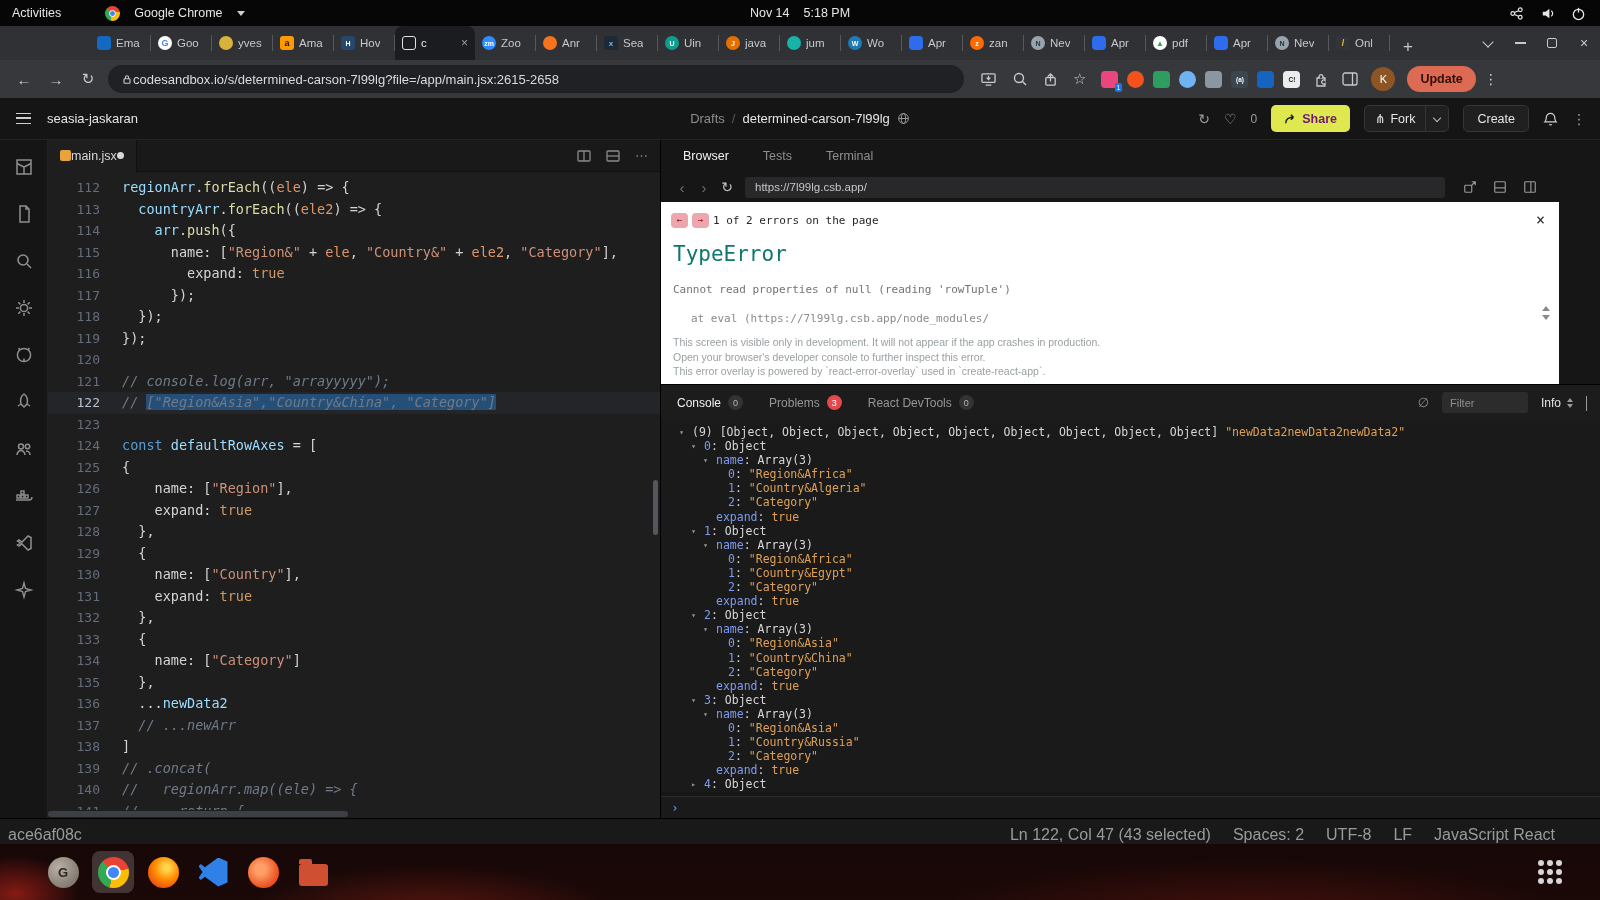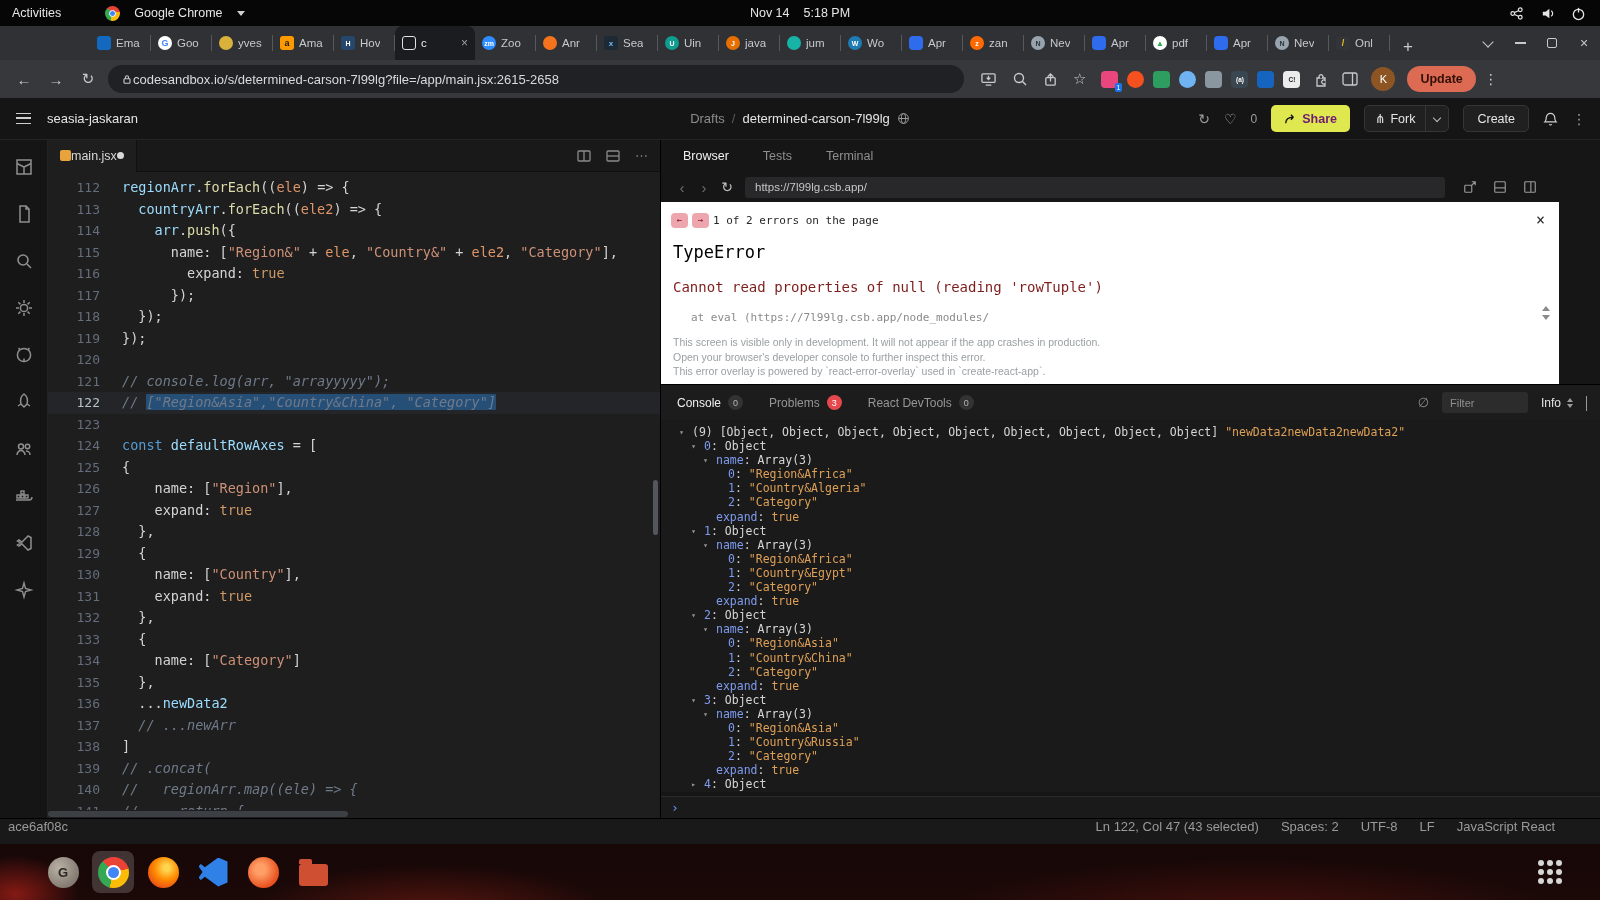--- a/index.html
+++ b/index.html
@@ -94,22 +94,22 @@
   .rp-chev{width:22px;text-align:center;font-size:15px;color:#6f6f6f}
   .rp-reload{width:24px;text-align:center;font-size:14px;color:#c0c0c0}
   .rp-url{margin-left:6px;width:700px;height:21px;background:#28282a;border-radius:3px;font-size:11.5px;color:#c6c6c6;display:flex;align-items:center;padding:0 10px;white-space:nowrap}
   .rp-nav-icons{display:flex;gap:16px;margin-left:18px;color:#9a9a9a}
   
   .overlay{position:absolute;top:62px;left:0;width:898px;height:182px;background:#fff;font-family:"DejaVu Sans Mono",monospace;overflow:hidden}
   .ov-top{display:flex;align-items:center;padding:9px 14px 0 10px}
   .ov-chip{width:17px;height:15px;border-radius:4px;background:#eda6ad;color:#8e1420;font-size:9px;display:flex;align-items:center;justify-content:center;margin-right:4px}
   .ov-count{font-size:11px;color:#262626;font-weight:normal}
   .ov-close{margin-left:auto;font-size:15px;color:#2e2e2e}
-  .ov-title{color:#000000;font-size:17px;margin:13px 0 0 12px}
-  .ov-msg{color:#7f1d1d;font-size:14px;margin:17px 0 0 12px}
+  .ov-title{color:#0f766e;font-size:21px;margin:13px 0 0 12px}
+  .ov-msg{color:#737373;font-size:11px;margin:17px 0 0 12px}
   .ov-stack{color:#8a8a8a;font-size:11px;margin:16px 0 0 30px;white-space:nowrap}
   .ov-scroll{position:absolute;right:9px;top:104px;display:flex;flex-direction:column;gap:4px;align-items:center}
   .tri-up-s{width:0;height:0;border-left:4px solid transparent;border-right:4px solid transparent;border-bottom:5px solid #8a8a8a}
   .tri-dn-s{width:0;height:0;border-left:4px solid transparent;border-right:4px solid transparent;border-top:5px solid #8a8a8a}
   .ov-foot{position:absolute;left:12px;top:133px;font-size:10.5px;line-height:14.5px;color:#9aa0a3;font-family:"Liberation Sans",sans-serif}
   
   .cbar{position:absolute;top:244px;left:0;width:940px;height:36px;background:#1c1c1c;border-top:1px solid #000;display:flex;align-items:center;padding-left:16px;font-size:12px;color:#969696}
   .cbar-tabs{display:flex;align-items:center}
   .ctabitem{display:flex;align-items:center;gap:7px;margin-right:26px}
   .ctabitem.active{color:#f0f0f0}
@@ -125,21 +125,21 @@
   .t-d{width:0;height:0;border-left:3.5px solid transparent;border-right:3.5px solid transparent;border-top:4px solid #9a9a9a}
   .chev-big{width:8px;height:8px;border-right:1.6px solid #9a9a9a;border-bottom:1.6px solid #9a9a9a;transform:rotate(45deg);margin-top:-3px}
   .cout{position:absolute;top:280px;left:0;width:940px;height:372px;font-family:"DejaVu Sans Mono",monospace;font-size:11.5px;line-height:14.1px;padding:5px 0 0 18px;overflow:hidden;background:#1a1a1a}
   .cline{height:14.1px;white-space:pre;display:flex;align-items:center}
   .lvl1{padding-left:12px}.lvl2{padding-left:24px}.lvl3{padding-left:36px}
   .carrow{width:13px;flex:none;color:#8f8f8f;font-size:8.5px}
   .ctoks{white-space:pre}
   .cpl{color:#d6d6d6}.ckey{color:#7e9bef}.cstr{color:#dfa057}
   .cprompt{position:absolute;top:656px;left:0;width:940px;height:22px;border-top:1px solid #2b2b2b;color:#5f9bf5;font-size:13px;padding-left:10px;display:flex;align-items:center;font-family:"DejaVu Sans Mono",monospace;background:#1a1a1a}
   
-  .statusbar{position:absolute;top:818px;left:0;width:1600px;height:26px;background:#191919;border-top:1px solid #000;display:flex;align-items:flex-start;font-size:13px;color:#9a9a9a}
+  .statusbar{position:absolute;top:818px;left:0;width:1600px;height:26px;background:#191919;border-top:1px solid #000;display:flex;align-items:flex-end;font-size:16px;color:#9a9a9a}
   .sb-left{margin-left:8px}
   .sb-right{margin-left:auto;display:flex;gap:22px;margin-right:45px}
   
   .dock{position:absolute;top:844px;left:0;width:1600px;height:56px;display:flex;align-items:center;background:
     radial-gradient(90px 55px at 15px 50px, rgba(220,40,30,.55), transparent 70%),
     radial-gradient(260px 70px at 430px 70px, rgba(150,35,22,.5), transparent 70%),
     radial-gradient(420px 80px at 1250px 75px, rgba(120,25,16,.45), transparent 75%),
     linear-gradient(#170707,#1b0908)}
   .dock-items{display:flex;gap:8px;margin-left:42px;align-items:center}
   .dock-cell{width:42px;height:42px;border-radius:8px;display:flex;align-items:center;justify-content:center}

